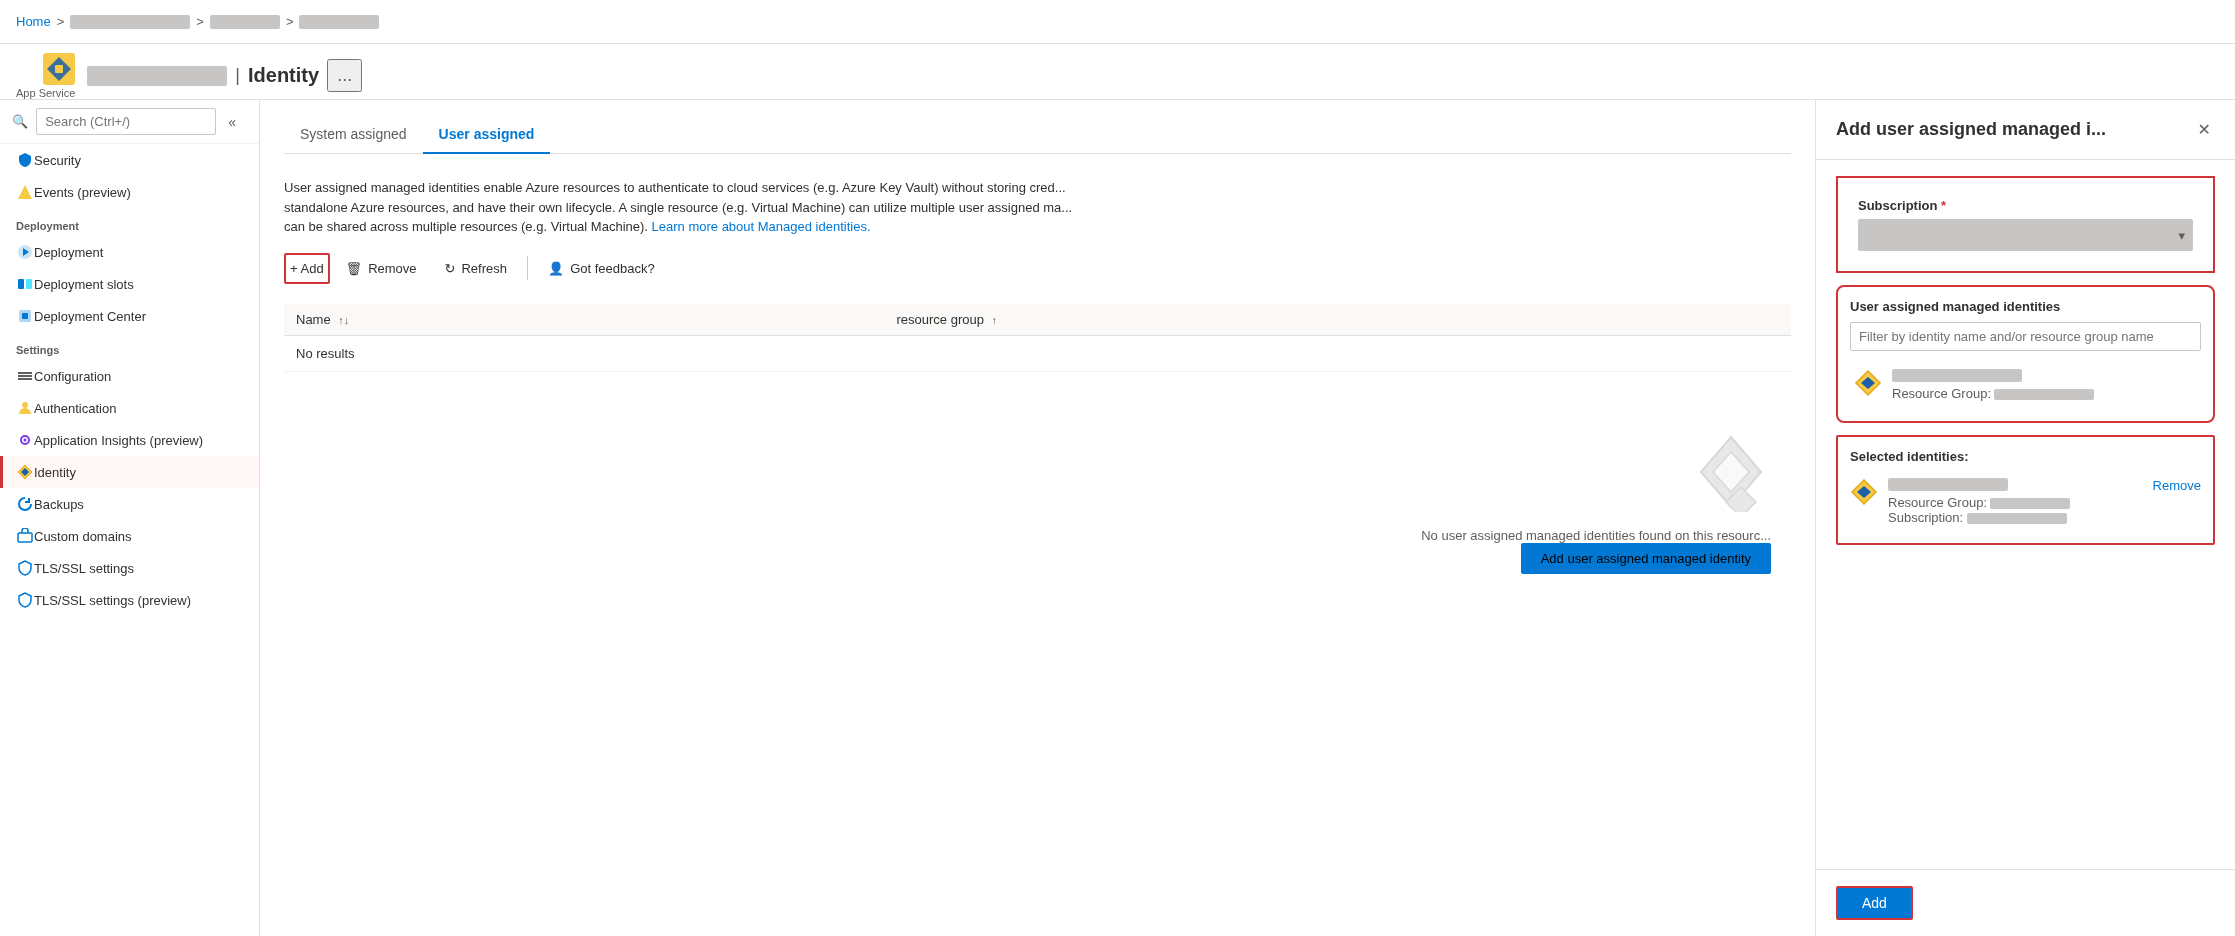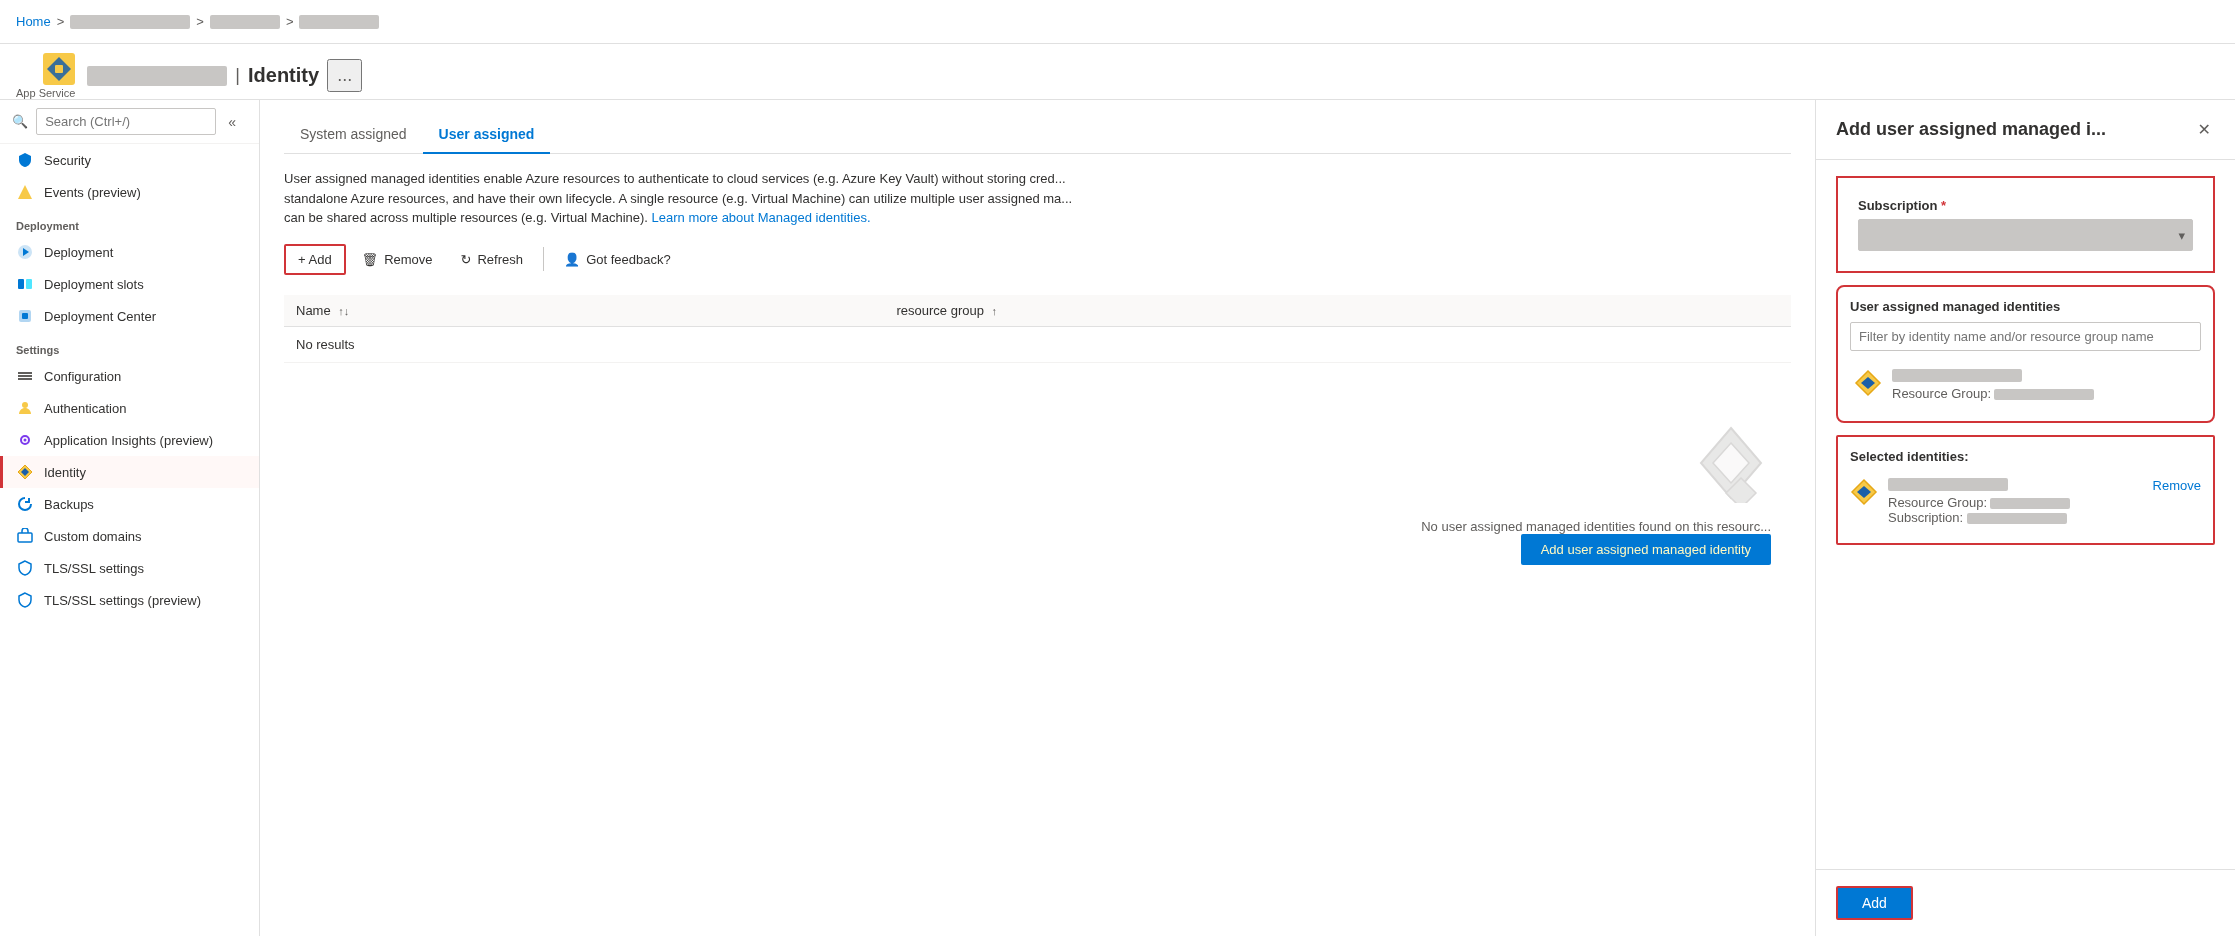--- a/index.html
+++ b/index.html
@@ -61,21 +61,21 @@
     .sidebar-search input {
       border: 1px solid #c8c6c4;
       border-radius: 2px;
       padding: 5px 8px;
       width: 180px;
       font-size: 13px;
       outline: none;
     }
     .collapse-btn { color: #605e5c; cursor: pointer; font-size: 14px; padding: 4px; }
     .sidebar-item {
-      display: flex; align-items: center; gap: 10px;
+      display: flex; align-items: center; gap: 0;
       padding: 7px 16px;
       cursor: pointer;
       color: #323130;
       transition: background 0.1s;
     }
     .sidebar-section-label {
       padding: 12px 16px 4px 16px;
       font-size: 11px;
       font-weight: 700;
       color: #605e5c;
@@ -86,21 +86,21 @@
     
     .content-area {
       flex: 1;
       background: #fff;
       overflow-y: auto;
       position: relative;
     }
     .content-inner { padding: 16px 24px; }
 
     
-    .tabs { display: flex; gap: 0; border-bottom: 1px solid #e0e0e0; margin-bottom: 15px; }
+    .tabs { display: flex; gap: 0; border-bottom: 1px solid #e0e0e0; margin-bottom: 24px; }
     .tab {
       padding: 10px 16px;
       cursor: pointer;
       color: #605e5c;
       font-size: 14px;
       border-bottom: 2px solid transparent;
       margin-bottom: -1px;
     }
     .tab.active { color: #0078d4; border-bottom: 2px solid #0078d4; font-weight: 600; }
 
@@ -111,21 +111,21 @@
       line-height: 1.5;
       margin-bottom: 16px;
       max-width: 800px;
     }
     .description a { color: #0078d4; text-decoration: none; }
 
     
     .toolbar { display: flex; align-items: center; gap: 4px; margin-bottom: 20px; }
     .toolbar-btn {
       display: flex; align-items: center; gap: 6px;
-      padding: 6px 12px;
+      padding: 6px 4px;
       border: 1px solid #c8c6c4;
       border-radius: 2px;
       background: #fff;
       cursor: pointer;
       font-size: 13px;
       color: #323130;
     }
     .toolbar-btn.add-btn {
       border: 2px solid #d13438;
       color: #323130;
@@ -160,21 +160,21 @@
       align-items: flex-end;
       justify-content: center;
       padding: 60px 20px;
       color: #605e5c;
     }
     .empty-state-icon {
       width: 80px; height: 80px; margin-bottom: 16px; opacity: 0.4;
     }
     .empty-state-btn {
       background: #0078d4;
-      color: #fef9c3;
+      color: #000000;
       border: none;
       padding: 8px 20px;
       border-radius: 2px;
       cursor: pointer;
       font-size: 13px;
     }
 
     
     .right-panel {
       width: 420px;

